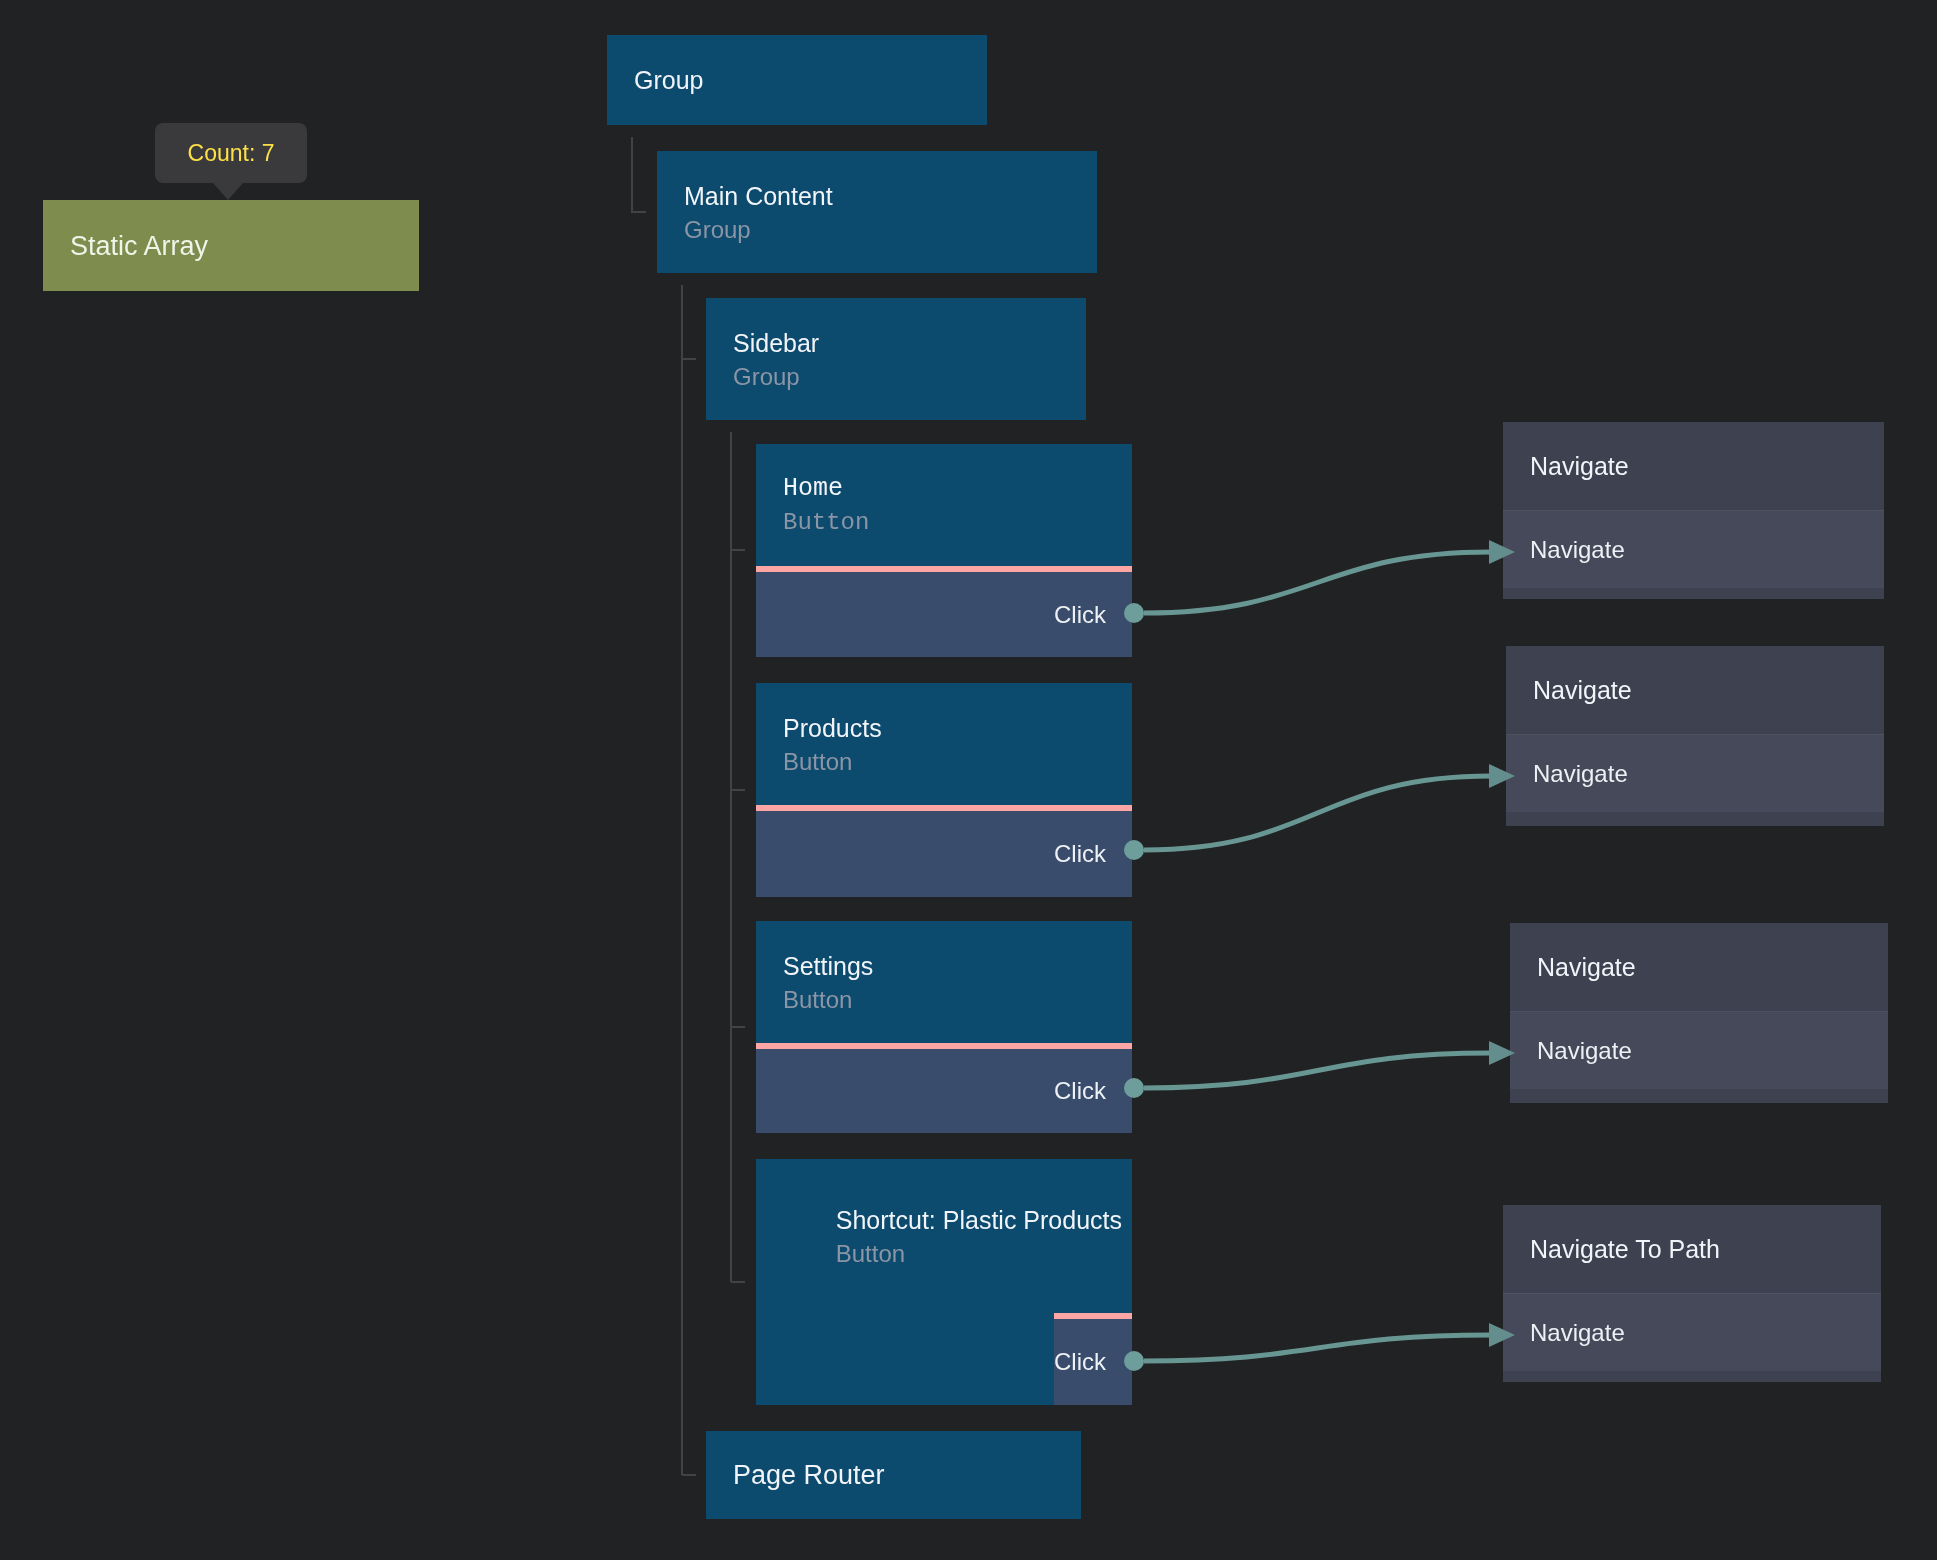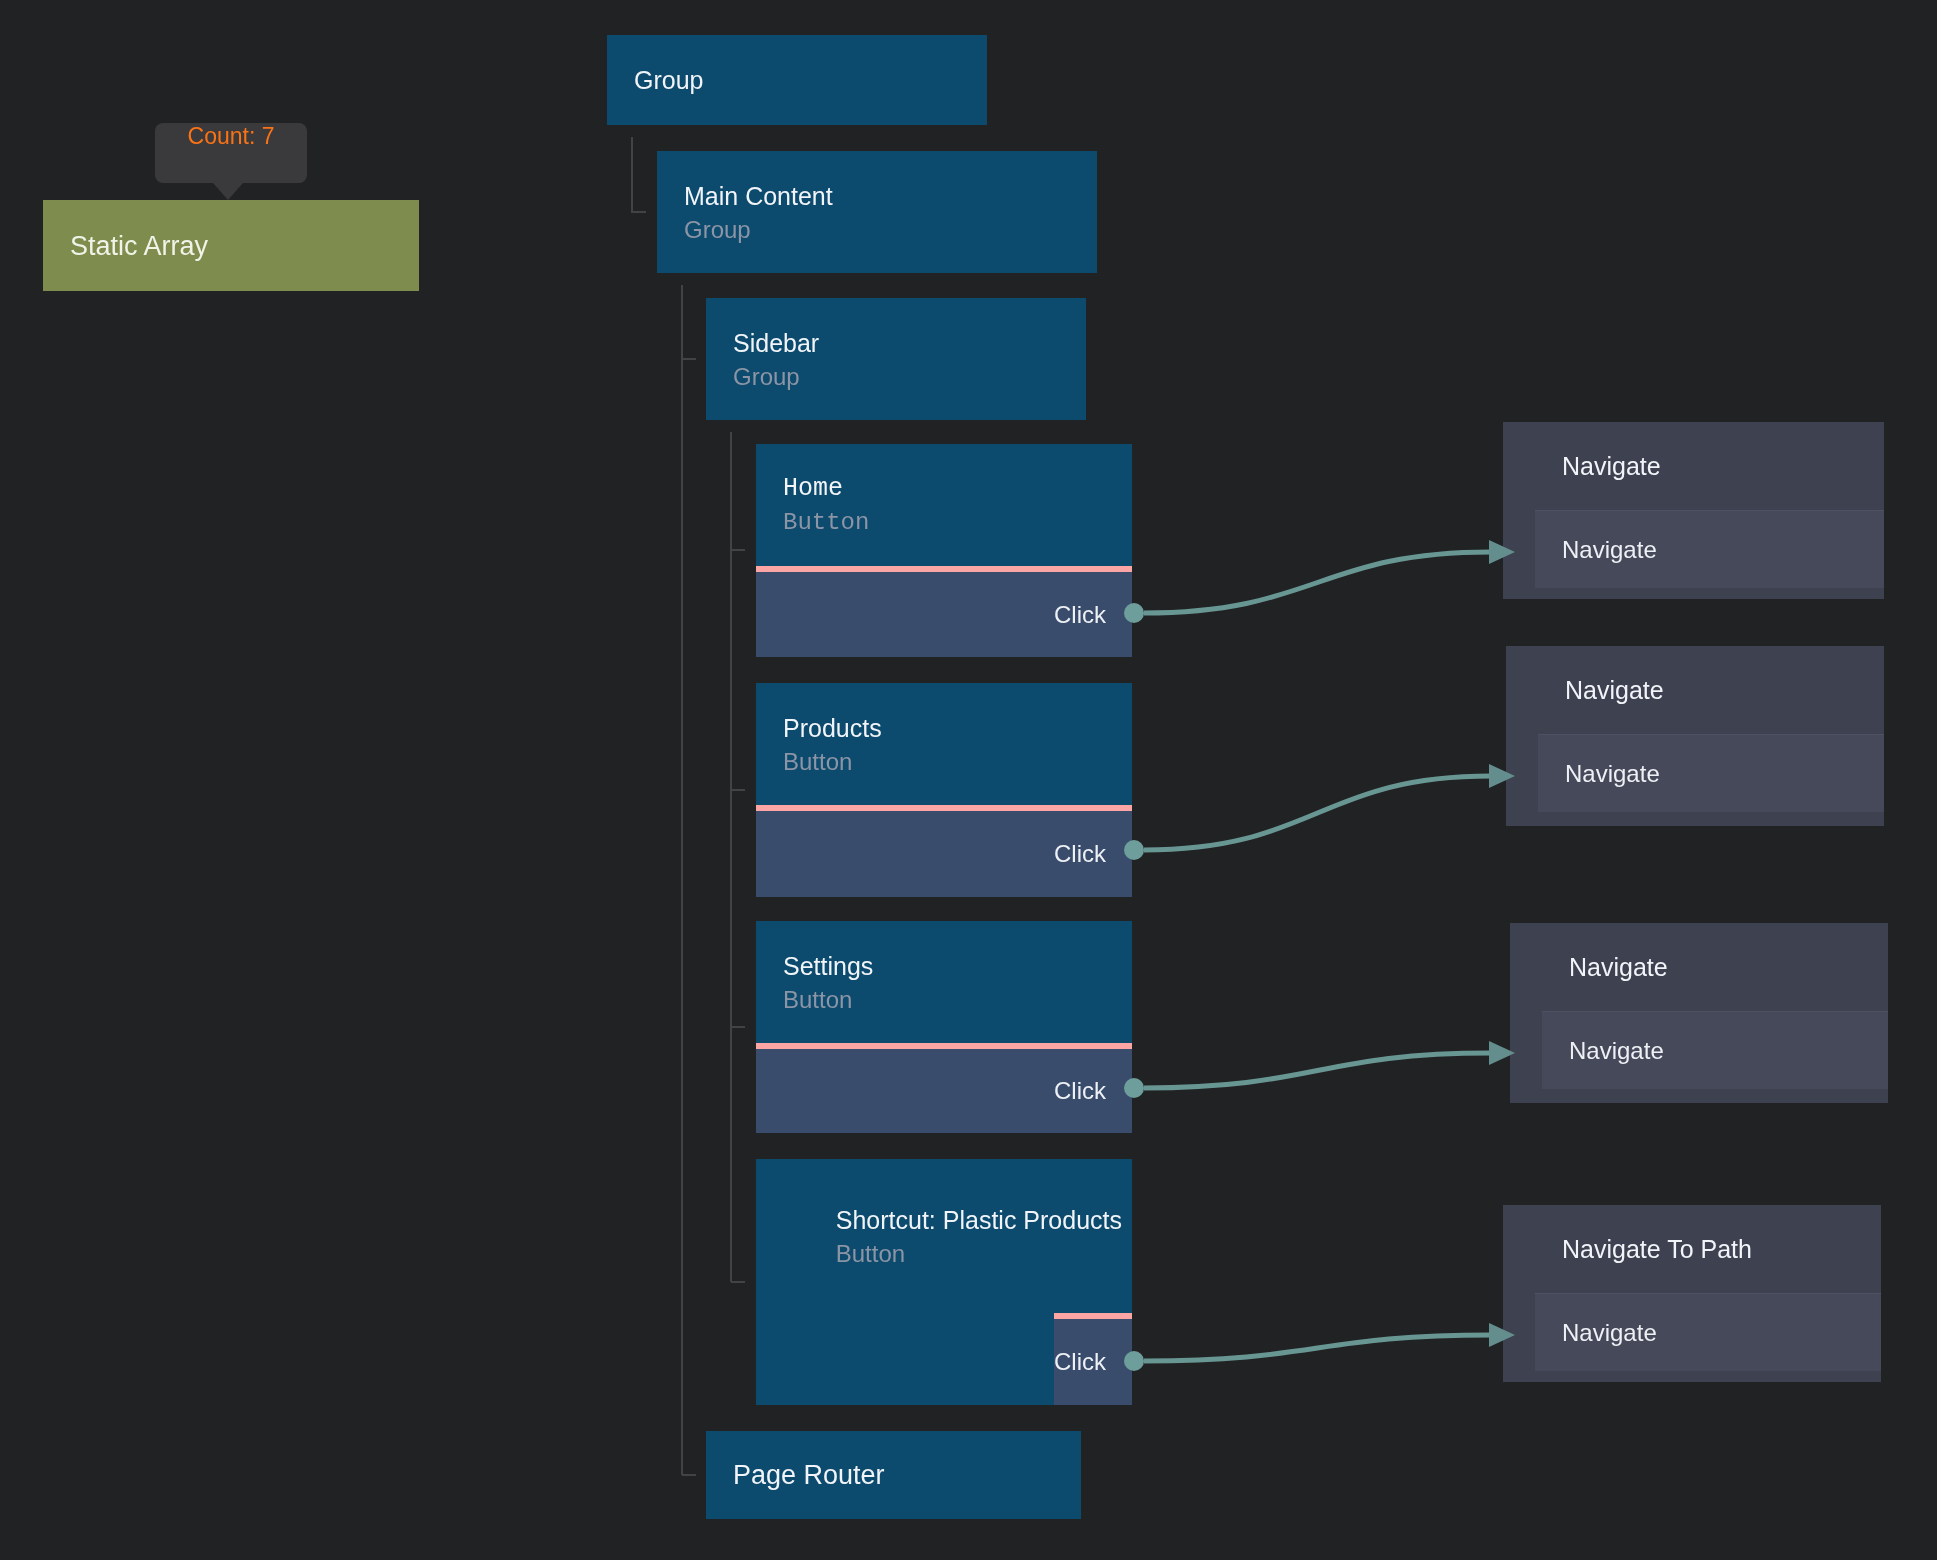--- a/index.html
+++ b/index.html
@@ -19,32 +19,32 @@
   }
   .node-title{font-size:25px;line-height:34px;color:#f1f4f8;}
   .node-title.big{font-size:27px;}
   .node-subtitle{font-size:24px;line-height:33px;color:#8b95a5;}
   .port-area{
     box-sizing:border-box;flex:1;background:#394c6c;border-top:6px solid #fca5a5;
     display:flex;align-items:center;justify-content:flex-end;padding-right:26px;
   }
   .port-label{font-size:24px;color:#edf0f4;}
   .button-node{display:flex;flex-direction:column;}
-  .action-node{display:flex;flex-direction:column;padding-left:32px;}
+  .action-node{display:flex;flex-direction:column;}
   .action-title{box-sizing:border-box;height:88px;display:flex;align-items:center;padding-left:27px;}
   .action-port{
     box-sizing:border-box;height:78px;background:#464959;border-top:1px solid #4e5162;
     display:flex;align-items:center;padding-left:27px;
   }
   .olive .node-title{color:#f0f3e8;}
   #tooltip{
     position:absolute;left:155px;top:123px;width:152px;height:60px;
     background:#3a3a3c;border-radius:8px;
-    display:flex;align-items:flex-start;justify-content:center;
-    font-size:23px;color:#f97316;
+    display:flex;align-items:center;justify-content:center;
+    font-size:23px;color:#fde047;
   }
   #tooltip-pointer{
     position:absolute;left:58px;top:60px;width:0;height:0;
     border-left:15px solid transparent;border-right:15px solid transparent;
     border-top:17px solid #3a3a3c;
   }
   svg.overlay{position:absolute;left:0;top:0;pointer-events:none;}
 </style>
 </head>
 <body>

